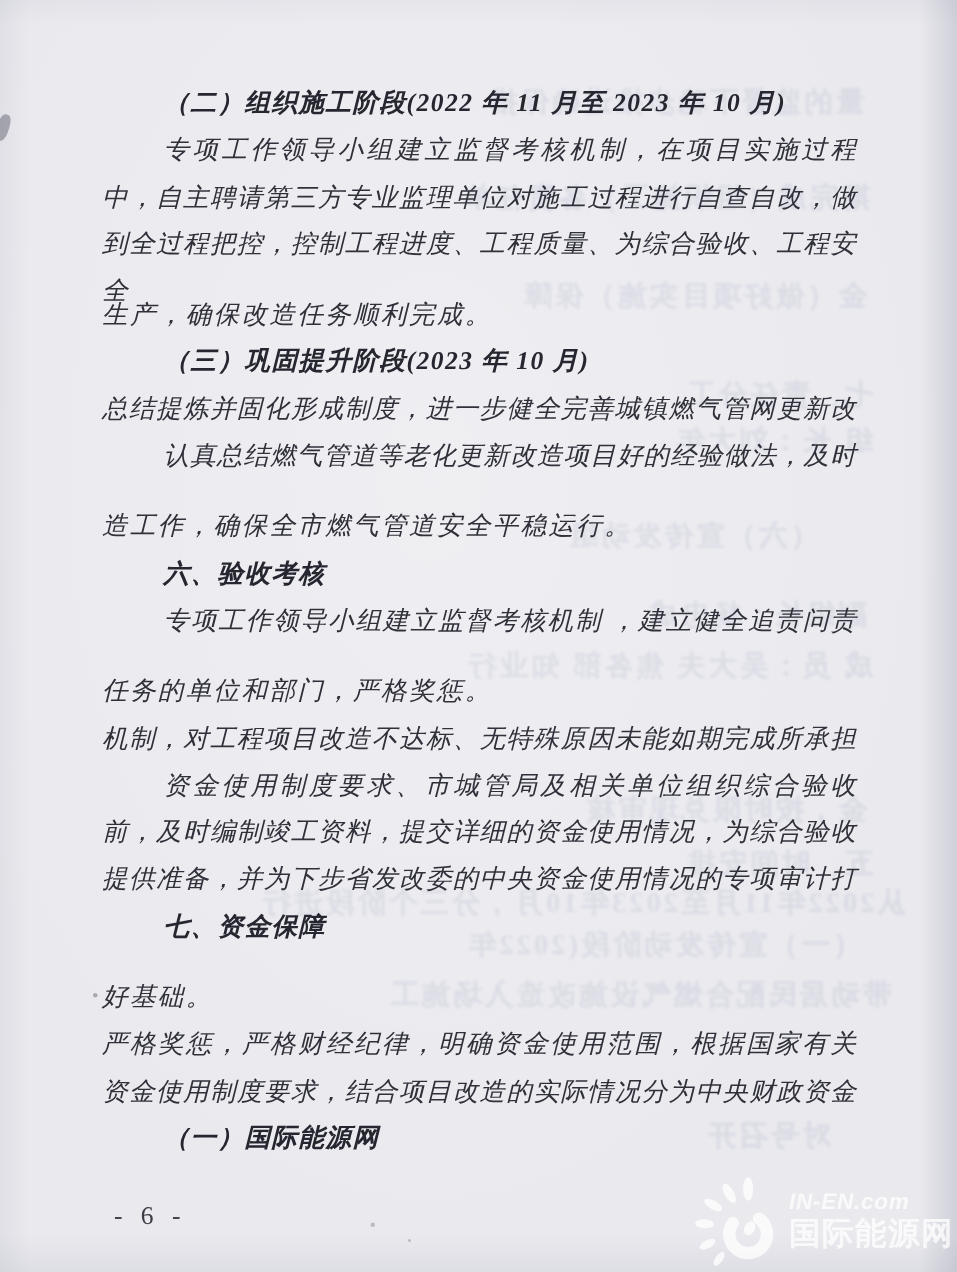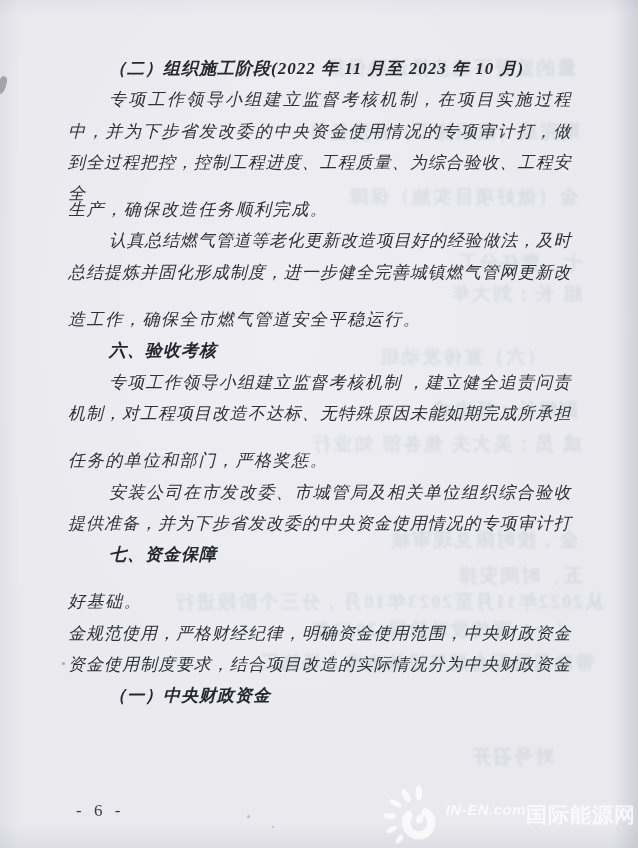--- a/index.html
+++ b/index.html
@@ -56,21 +56,21 @@
   .speck.d2 { left:247px; top:815px; width:3px; height:3px; opacity:.7; }
   .speck.d3 { left:272px; top:826px; width:2px; height:2px; opacity:.7; }
 
   
   .watermark {
     position:absolute; right:2px; bottom:2px; z-index:4;
     display:flex; align-items:center;
     color:#ffffff; opacity:.78;
   }
   .wm-icon { width:64px; height:64px; flex:0 0 auto; margin-right:2px; }
-  .wm-text { display:flex; flex-direction:row; line-height:1.05; }
+  .wm-text { display:flex; flex-direction:column; line-height:1.05; }
   .wm-en {
     font-family:"Liberation Sans","DejaVu Sans",sans-serif;
     font-weight:bold; font-style:italic; font-size:15px; letter-spacing:.5px;
   }
   .wm-cn {
     font-family:"Liberation Sans","DejaVu Sans",sans-serif;
     font-weight:bold; font-size:21px; letter-spacing:1px; margin-top:2px;
   }
 </style>
 </head>
@@ -94,37 +94,39 @@
   <div class="bleed" style="top:744px; right:84px;">对号召开</div>
 
   <div class="speck edge"></div>
   <div class="speck d1"></div>
   <div class="speck d2"></div>
   <div class="speck d3"></div>
 
   <div class="textcol">
     <div class="ln h ind">（二）组织施工阶段(2022 年 11 月至 2023 年 10 月)</div>
     <div class="ln jf ind">专项工作领导小组建立监督考核机制，在项目实施过程</div>
-    <div class="ln jf">中，并为下步省发改委的中央资金使用情况的专项审计打，做</div>
+    <div class="ln jf">中，自主聘请第三方专业监理单位对施工过程进行自查自改，做</div>
     <div class="ln jf">到全过程把控，控制工程进度、工程质量、为综合验收、工程安全</div>
     <div class="ln left">生产，确保改造任务顺利完成。</div>
+    <div class="ln h ind">（三）巩固提升阶段(2023 年 10 月)</div>
+    <div class="ln jf">总结提炼并固化形成制度，进一步健全完善城镇燃气管网更新改</div>
     <div class="ln jf ind">认真总结燃气管道等老化更新改造项目好的经验做法，及时</div>
-    <div class="ln jf">总结提炼并固化形成制度，进一步健全完善城镇燃气管网更新改</div>
     <div class="ln left">造工作，确保全市燃气管道安全平稳运行。</div>
     <div class="ln h ind">六、验收考核</div>
     <div class="ln jf ind">专项工作领导小组建立监督考核机制 ，建立健全追责问责</div>
+    <div class="ln left">任务的单位和部门，严格奖惩。</div>
     <div class="ln jf">机制，对工程项目改造不达标、无特殊原因未能如期完成所承担</div>
-    <div class="ln left">任务的单位和部门，严格奖惩。</div>
-    <div class="ln jf ind">安装公司在市发改委、市城管局及相关单位组织综合验收</div>
+    <div class="ln jf ind">资金使用制度要求、市城管局及相关单位组织综合验收</div>
+    <div class="ln jf">前，及时编制竣工资料，提交详细的资金使用情况，为综合验收</div>
     <div class="ln jf">提供准备，并为下步省发改委的中央资金使用情况的专项审计打</div>
     <div class="ln h ind">七、资金保障</div>
     <div class="ln left">好基础。</div>
-    <div class="ln jf">金规范使用，严格财经纪律，明确资金使用范围，中央财政资金</div>
+    <div class="ln jf">严格奖惩，严格财经纪律，明确资金使用范围，根据国家有关</div>
     <div class="ln jf">资金使用制度要求，结合项目改造的实际情况分为中央财政资金</div>
-    <div class="ln h ind">（一）中央财政资金</div>
+    <div class="ln h ind">（一）国际能源网</div>
   </div>
 
   <div class="pagenum">- 6 -</div>
 
   <div class="watermark">
     <svg class="wm-icon" viewBox="0 0 66 66" aria-hidden="true">
       <g fill="#ffffff">
         <ellipse cx="40" cy="11" rx="3.5" ry="8"></ellipse>
         <ellipse cx="27" cy="14" rx="3.2" ry="7.5" transform="rotate(-30 27 14)"></ellipse>
         <ellipse cx="16" cy="22" rx="3" ry="7" transform="rotate(-60 16 22)"></ellipse>

